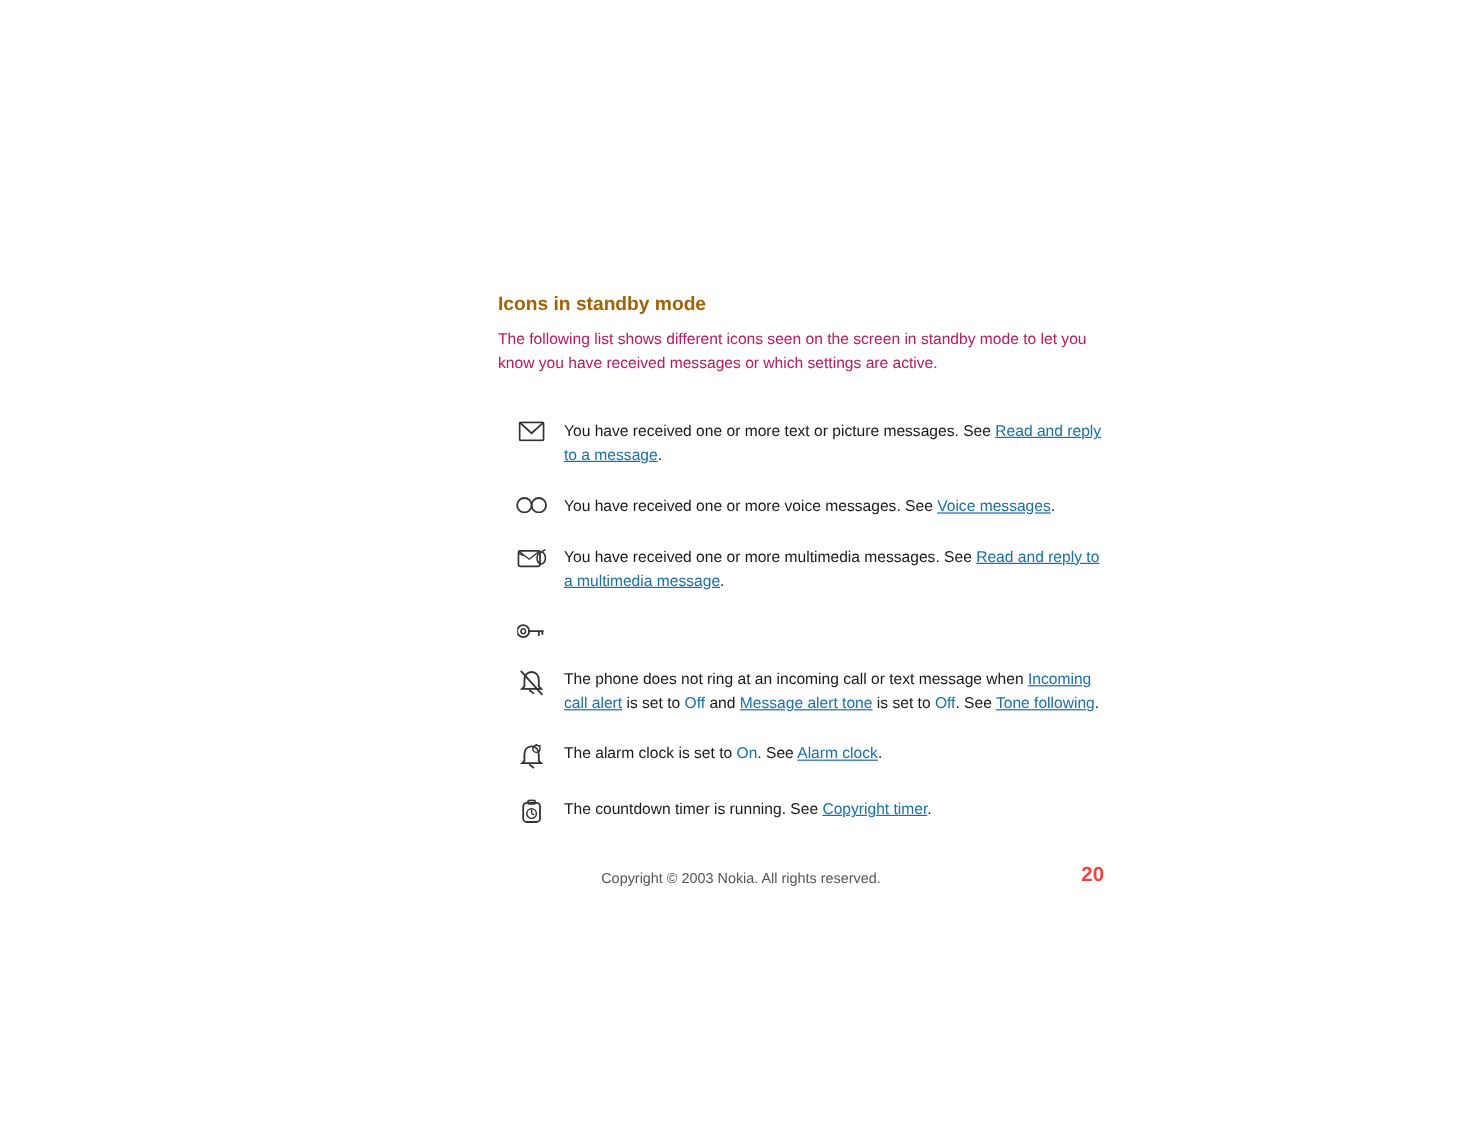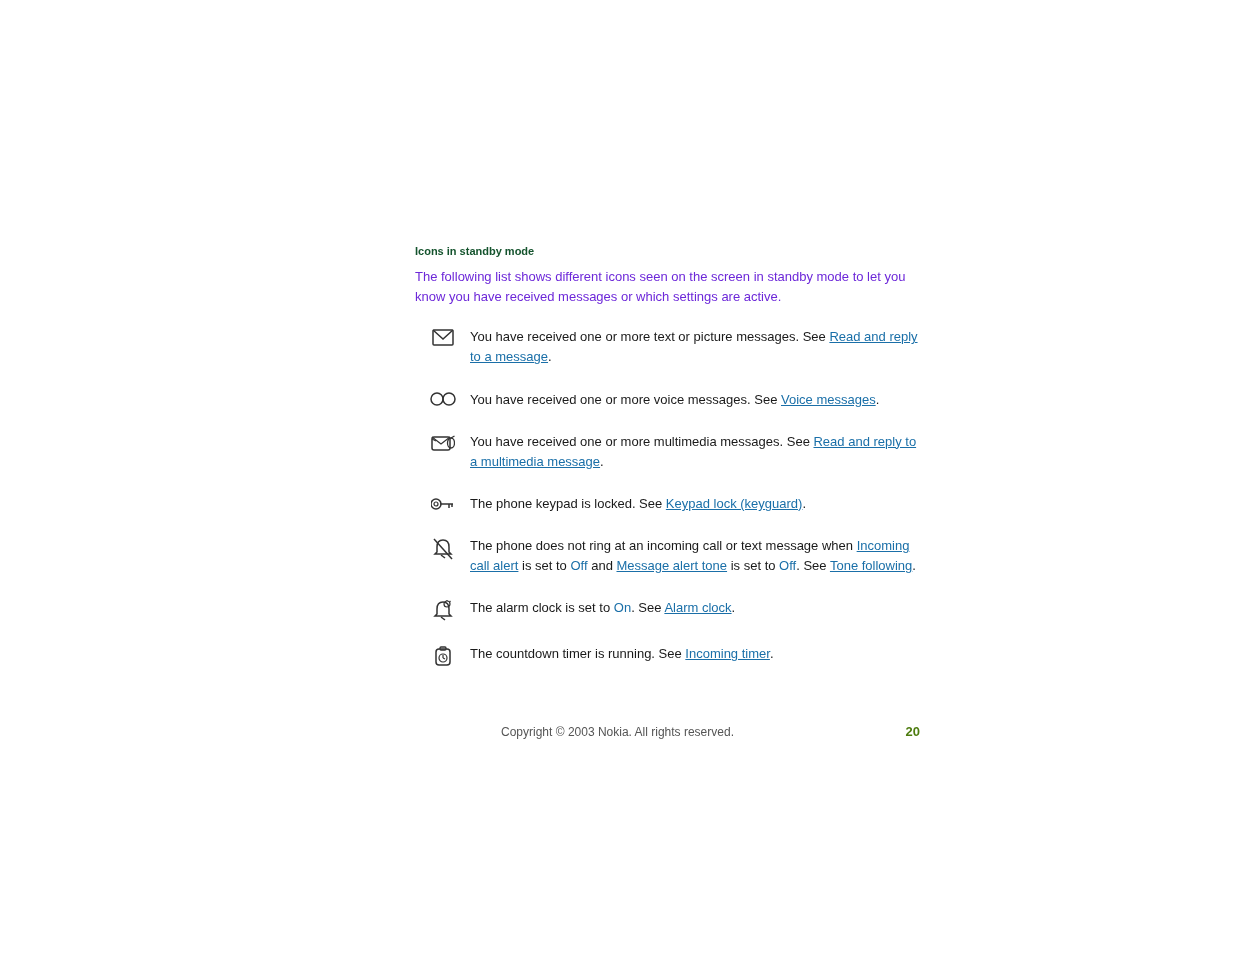--- a/index.html
+++ b/index.html
@@ -16,30 +16,30 @@
       color: #1a1a1a;
       position: relative;
     }
     .page-content {
       position: absolute;
       left: 415px;
       top: 245px;
       width: 510px;
     }
     .section-title {
-      color: #14532d;
-      font-size: 11px;
+      color: #a16207;
+      font-size: 16px;
       font-weight: bold;
       margin-bottom: 10px;
     }
     .intro-text {
       font-size: 13px;
       line-height: 1.55;
-      color: #6d28d9;
-      margin-bottom: 20px;
+      color: #be185d;
+      margin-bottom: 36px;
     }
     .icon-list {
       width: 100%;
     }
     .icon-row {
       display: flex;
       align-items: flex-start;
       margin-bottom: 22px;
     }
     .icon-cell {
@@ -80,23 +80,23 @@
     .footer-text {
       font-size: 12px;
       color: #555;
       text-align: center;
       margin-top: 19px;
     }
     .page-number {
       position: absolute;
       bottom: 215px;
       right: 315px;
-      font-size: 13px;
+      font-size: 17px;
       font-weight: bold;
-      color: #4d7c0f;
+      color: #ef4444;
     }
     
     svg {
       display: block;
     }
   </style>
 </head>
 <body>
 
 <div class="page-content">
@@ -152,23 +152,20 @@
 
           <circle cx="5" cy="8" r="5" fill="none" stroke="#333" stroke-width="1.5"></circle>
           <circle cx="5" cy="8" r="2" fill="none" stroke="#333" stroke-width="1.2"></circle>
           <line x1="9" y1="8" x2="22" y2="8" stroke="#333" stroke-width="1.5"></line>
           <line x1="18" y1="8" x2="18" y2="12" stroke="#333" stroke-width="1.5"></line>
           <line x1="21" y1="8" x2="21" y2="11" stroke="#333" stroke-width="1.5"></line>
 
           <rect x="16" y="5" width="7" height="6" rx="1" fill="none" stroke="none"></rect>
         </svg>
       </div>
-      <div class="desc-cell">
-        The phone keypad is locked. See <a href="#">Keypad lock (keyguard)</a>.
-      </div>
     </div>
 
     <div class="icon-row">
       <div class="icon-cell">
         <svg width="20" height="22" viewBox="0 0 20 22">
 
           <path d="M10 2 C6 2 4 5 4 9 L4 14 L2 16 L18 16 L16 14 L16 9 C16 5 14 2 10 2Z" fill="none" stroke="#333" stroke-width="1.5"></path>
           <line x1="8" y1="17" x2="12" y2="20" stroke="#333" stroke-width="1.5"></line>
 
           <line x1="1" y1="1" x2="19" y2="21" stroke="#333" stroke-width="1.5"></line>
@@ -202,21 +199,21 @@
 
           <rect x="3" y="3" width="14" height="16" rx="3" fill="none" stroke="#333" stroke-width="1.5"></rect>
           <rect x="7" y="1" width="6" height="3" rx="1" fill="none" stroke="#333" stroke-width="1.3"></rect>
 
           <circle cx="10" cy="12" r="4" fill="none" stroke="#333" stroke-width="1.2"></circle>
           <line x1="10" y1="12" x2="10" y2="9" stroke="#333" stroke-width="1.2"></line>
           <line x1="10" y1="12" x2="12" y2="13" stroke="#333" stroke-width="1.2"></line>
         </svg>
       </div>
       <div class="desc-cell">
-        The countdown timer is running. See <a href="#">Incoming timer</a>.
+        The countdown timer is running. See <a href="#">Copyright timer</a>.
       </div>
     </div>
 
   </div>
 </div>
 
 <div class="footer">
   <span class="footer-text">Copyright © 2003 Nokia. All rights reserved.</span>
 </div>
 

